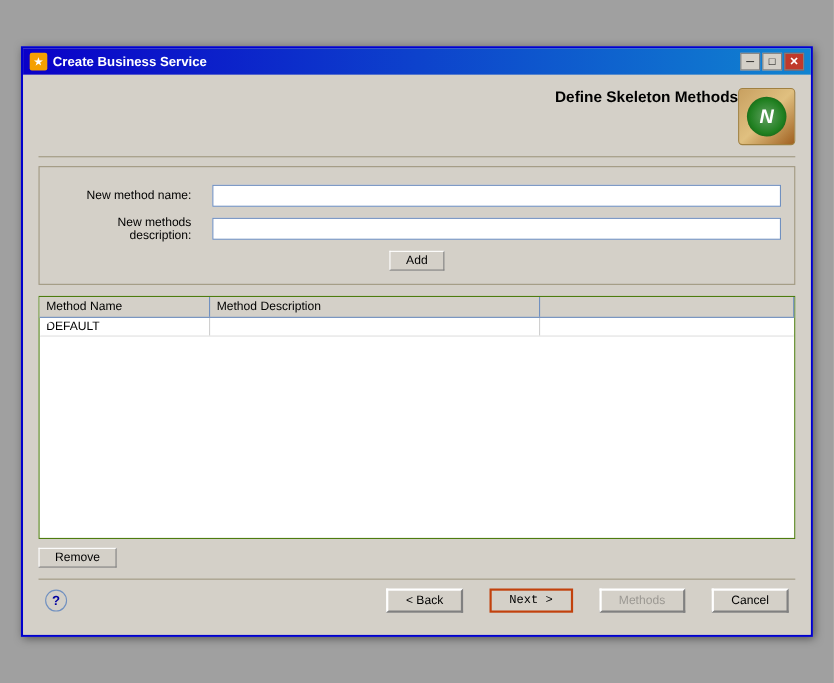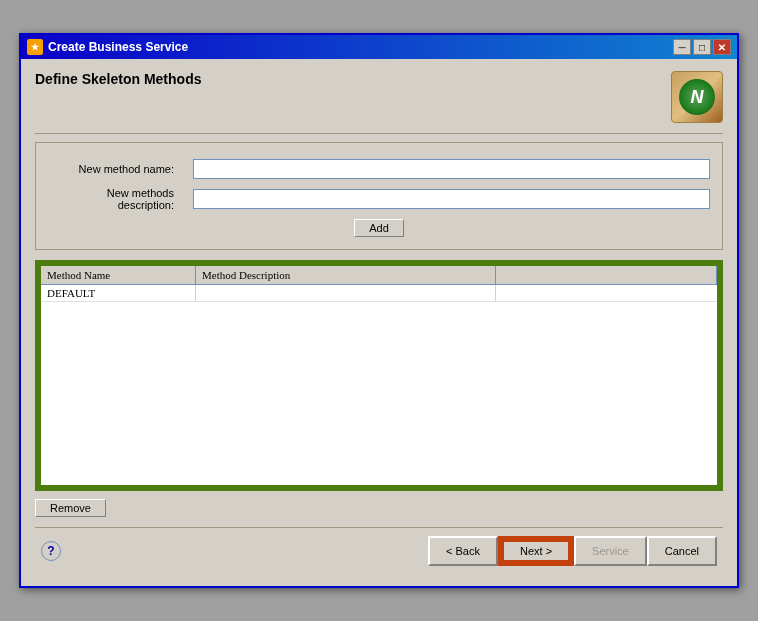--- a/index.html
+++ b/index.html
@@ -76,21 +76,21 @@
       font-weight: bold;
     }
 
     .content-area {
       padding: 12px 14px;
       background: #d4d0c8;
     }
 
     .header-section {
       display: flex;
-      justify-content: space-between;
+      justify-content: flex-end;
       align-items: flex-start;
       margin-bottom: 10px;
     }
 
     .header-text h2 {
       font-size: 14px;
       font-weight: bold;
       color: #000;
       margin-bottom: 4px;
     }
@@ -179,24 +179,23 @@
       cursor: pointer;
       color: #000;
       min-width: 50px;
     }
 
     .btn:disabled {
       color: #a0a0a0;
     }
 
     .table-container {
-      border: 6px solid #4d7c0f;
+      border: 1px solid #4d7c0f;
       background: white;
       margin-bottom: 8px;
-      font-family: Liberation Serif, serif;
     }
 
     .table-header {
       display: flex;
       background: #d4d0c8;
       border-bottom: 1px solid #7090c0;
     }
 
     .table-col-header {
       padding: 3px 6px;
@@ -261,38 +260,39 @@
       align-items: center;
       justify-content: center;
       font-size: 12px;
       font-weight: bold;
       color: #0000a0;
       cursor: pointer;
     }
 
     .footer-right {
       display: flex;
-      gap: 0;
+      gap: 24px;
     }
 
     .nav-btn {
       background: #d4d0c8;
       border: 2px solid;
       border-top-color: #ffffff;
       border-left-color: #ffffff;
       border-bottom-color: #808080;
       border-right-color: #808080;
       padding: 3px 16px;
       font-size: 11px;
       cursor: pointer;
       min-width: 65px;
     }
 
     .nav-btn.active-btn {
-      border: 6px solid #c2410c;
+      border: 2px solid #c2410c;
+      font-family: Liberation Mono, monospace;
     }
   </style>
 </head>
 <body>
 
 <div class="window">
 
   <div class="title-bar">
     <div class="title-bar-left">
       <div class="title-icon">★</div>
@@ -351,18 +351,18 @@
       <button class="btn">Remove</button>
     </div>
 
     <div class="footer">
       <div class="footer-left">
         <div class="help-btn">?</div>
       </div>
       <div class="footer-right">
         <button class="nav-btn">&lt; Back</button>
         <button class="nav-btn active-btn">Next &gt;</button>
-        <button class="nav-btn" disabled="">Service</button>
+        <button class="nav-btn" disabled="">Methods</button>
         <button class="nav-btn">Cancel</button>
       </div>
     </div>
   </div>
 </div>
 
 </body></html>

